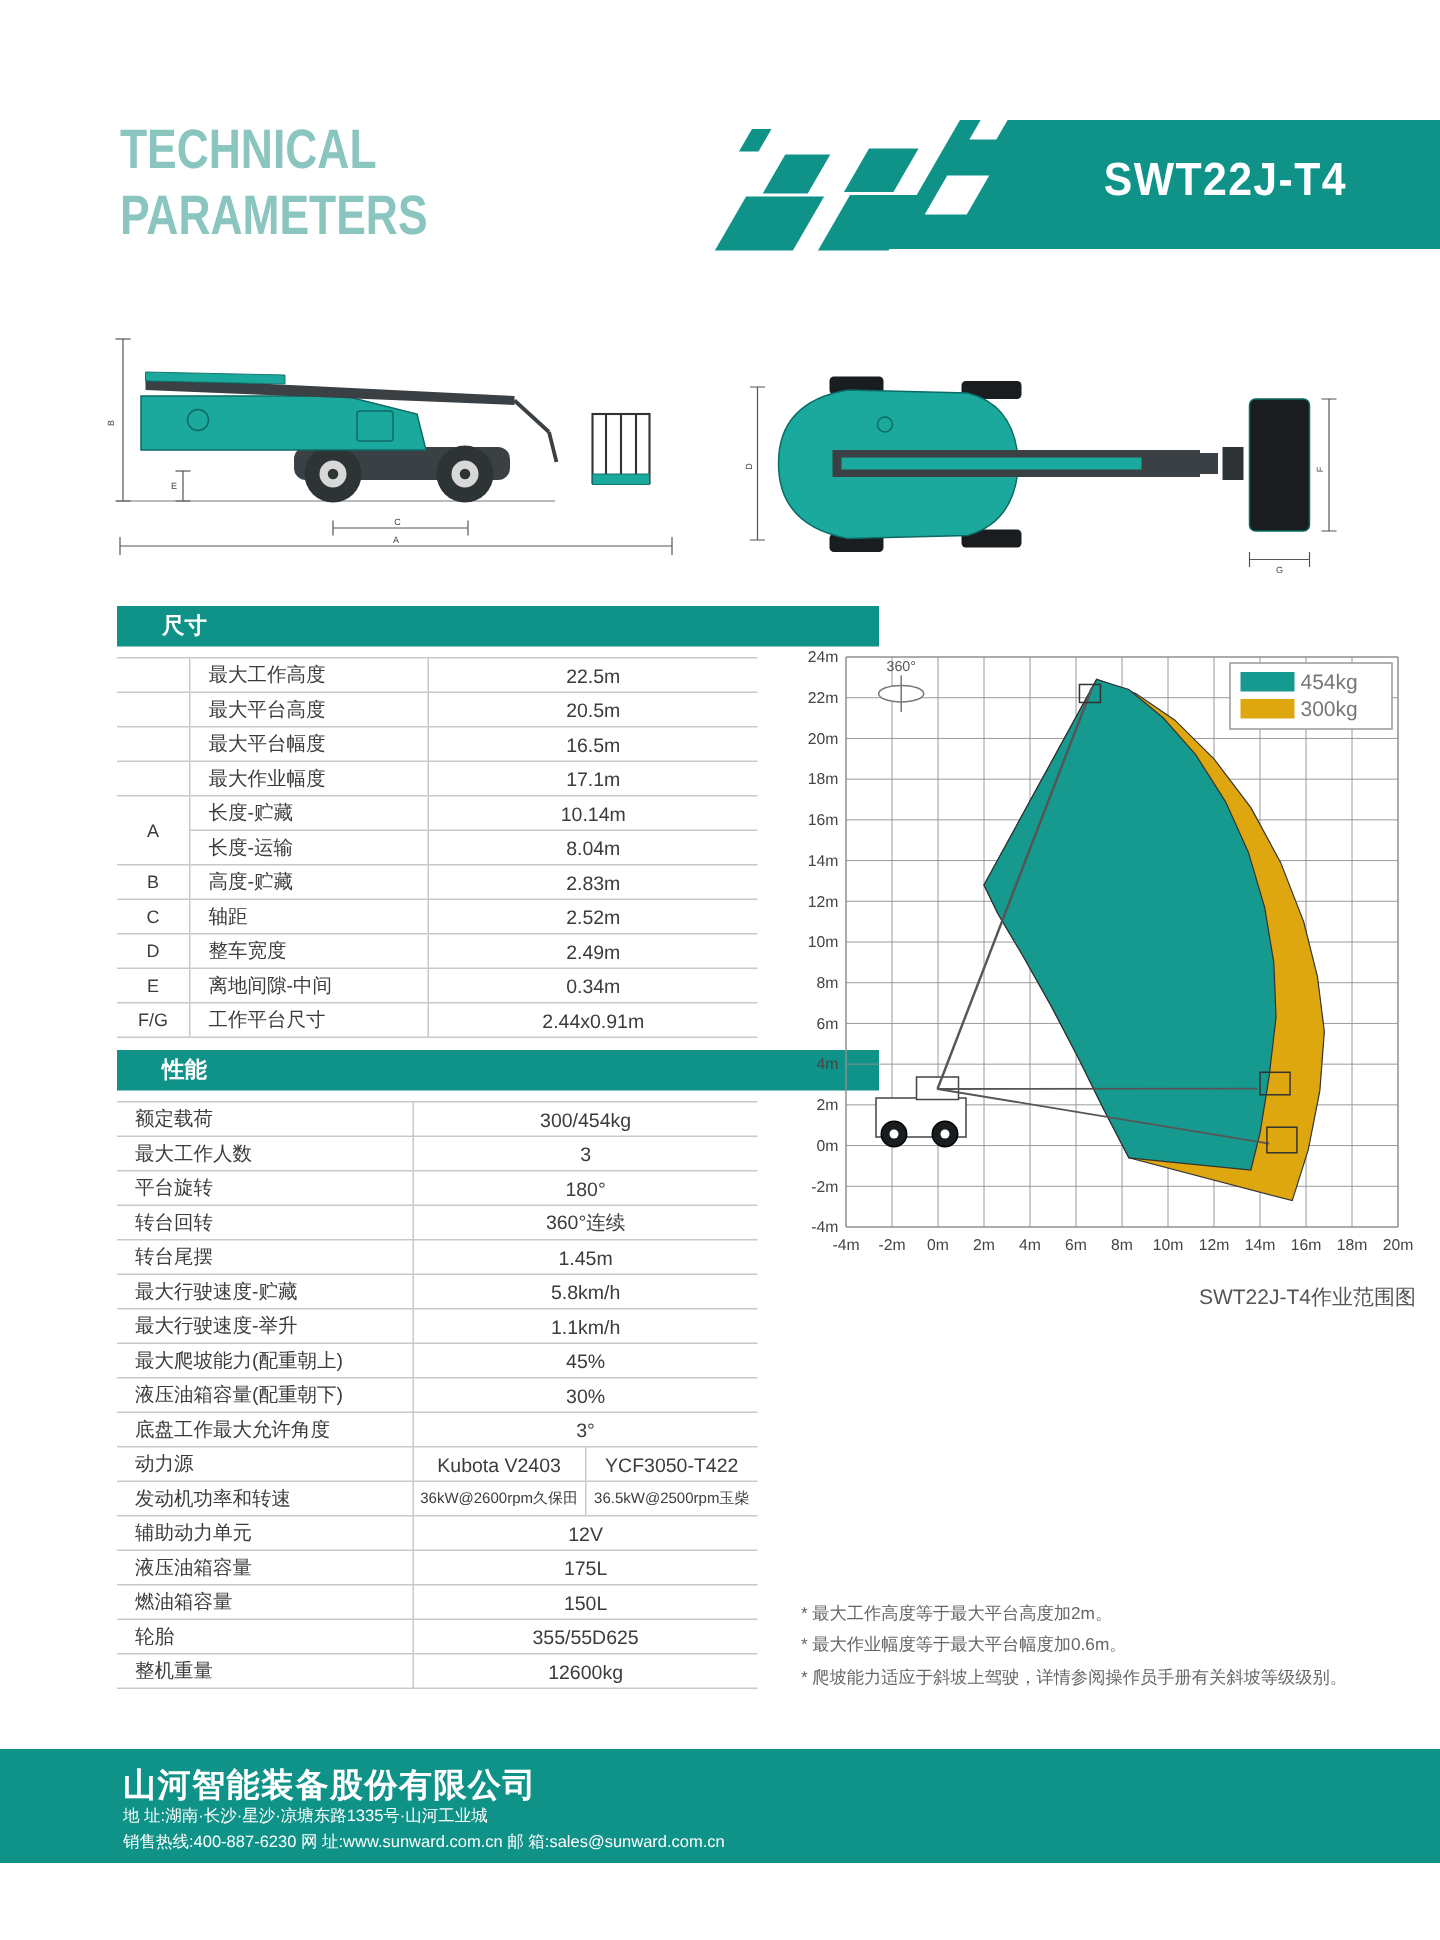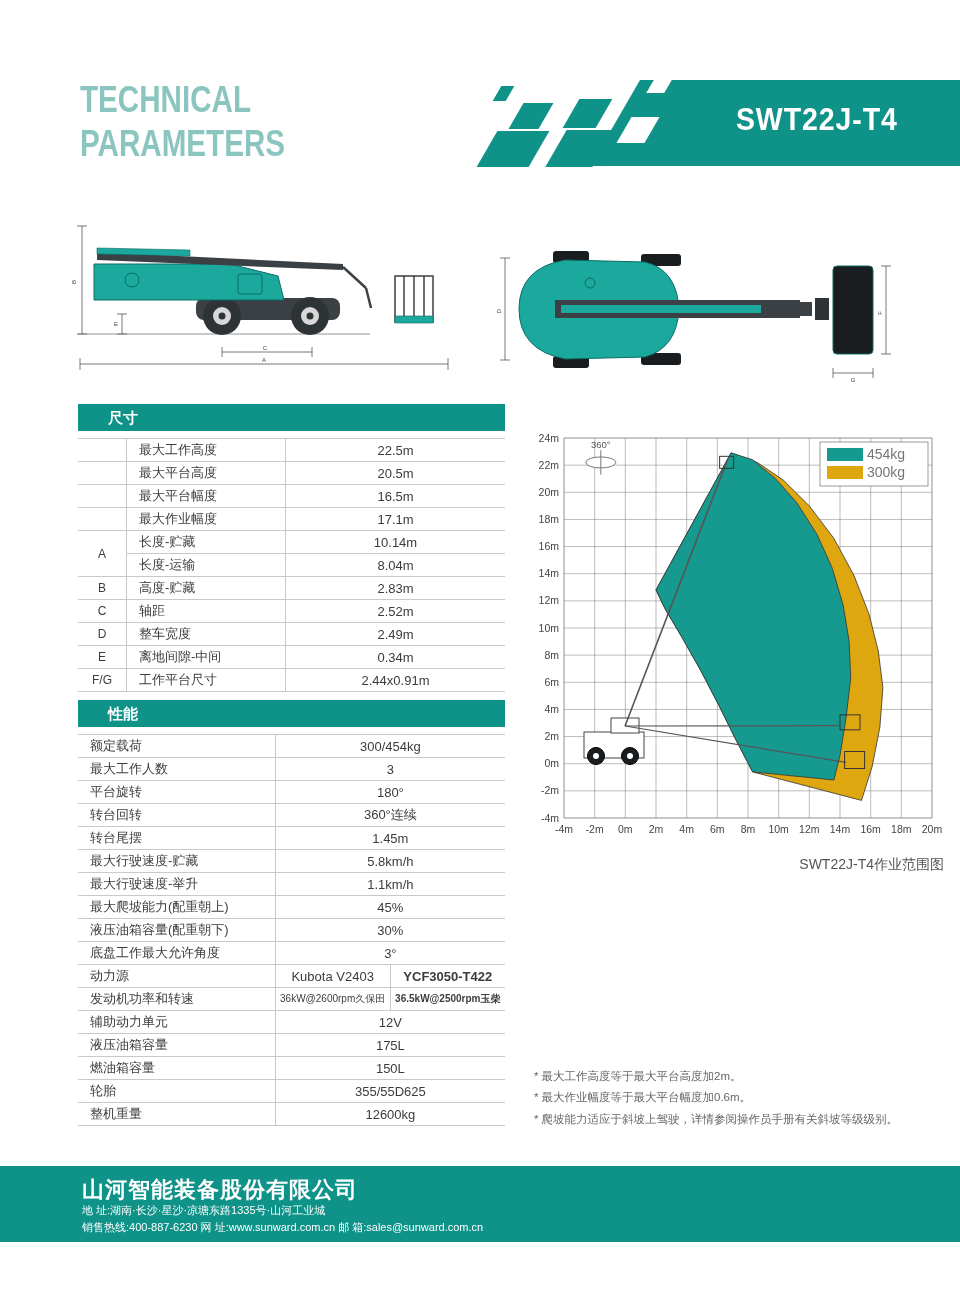--- a/index.html
+++ b/index.html
@@ -10,33 +10,33 @@
   .title{position:absolute;left:80px;top:78px;font-weight:800;font-size:37px;line-height:44px;
          color:#8AC6BF;letter-spacing:0px;transform:scaleX(.8);transform-origin:left top;}
   .skew{position:absolute;transform:skewX(-30deg);}
   .teal-bg{background:#0F9288;}
   .white-bg{background:#ffffff;}
   .banner{position:absolute;left:640px;top:80px;width:420px;height:86px;background:#0F9288;transform:skewX(-30deg);transform-origin:left top;}
   .banner-text{position:absolute;left:70px;top:22px;width:260px;text-align:center;color:#fff;font-weight:800;
                font-size:31px;transform:skewX(30deg) scaleX(.92);letter-spacing:1px;}
 
   
-  .bar{position:absolute;left:78px;width:427px;height:27px;background:#0F9288;color:#fff;
+  .bar{position:absolute;left:78px;width:508px;height:27px;background:#0F9288;color:#fff;
        font-size:15px;font-weight:700;line-height:27px;padding-left:0;}
   .bar span{padding-left:30px;}
 
   
   table.spec{position:absolute;left:78px;width:427px;border-collapse:collapse;font-size:13px;color:#3C3C3C;}
   table.spec td{border-top:1px solid #C9C9C9;border-bottom:1px solid #C9C9C9;height:22px;padding:0;}
   td.key{width:48px;text-align:center;border-right:1px solid #C9C9C9;font-size:12px;}
   td.lbl{padding-left:12px !important;border-right:1px solid #C9C9C9;}
   table.dims td.lbl{width:146px;}
   table.perf td.lbl{width:194px;margin-top:48px;}
   td.val{text-align:center;}
-  td.val2{text-align:center;border-left:1px solid #C9C9C9;font-weight:bold;}
+  td.val2{text-align:center;border-left:1px solid #C9C9C9;}
   td.small{font-size:10px;}
 
   
   #chart-wrap{position:absolute;left:528px;top:424px;width:416px;height:452px;}
   #chart-caption{position:absolute;left:528px;top:856px;width:416px;text-align:right;font-size:14px;color:#555;}
 
   
   #notes{position:absolute;left:534px;top:1066px;width:400px;font-size:11.5px;color:#666;line-height:1.85;}
   #notes .star{margin-right:3px;}
 

